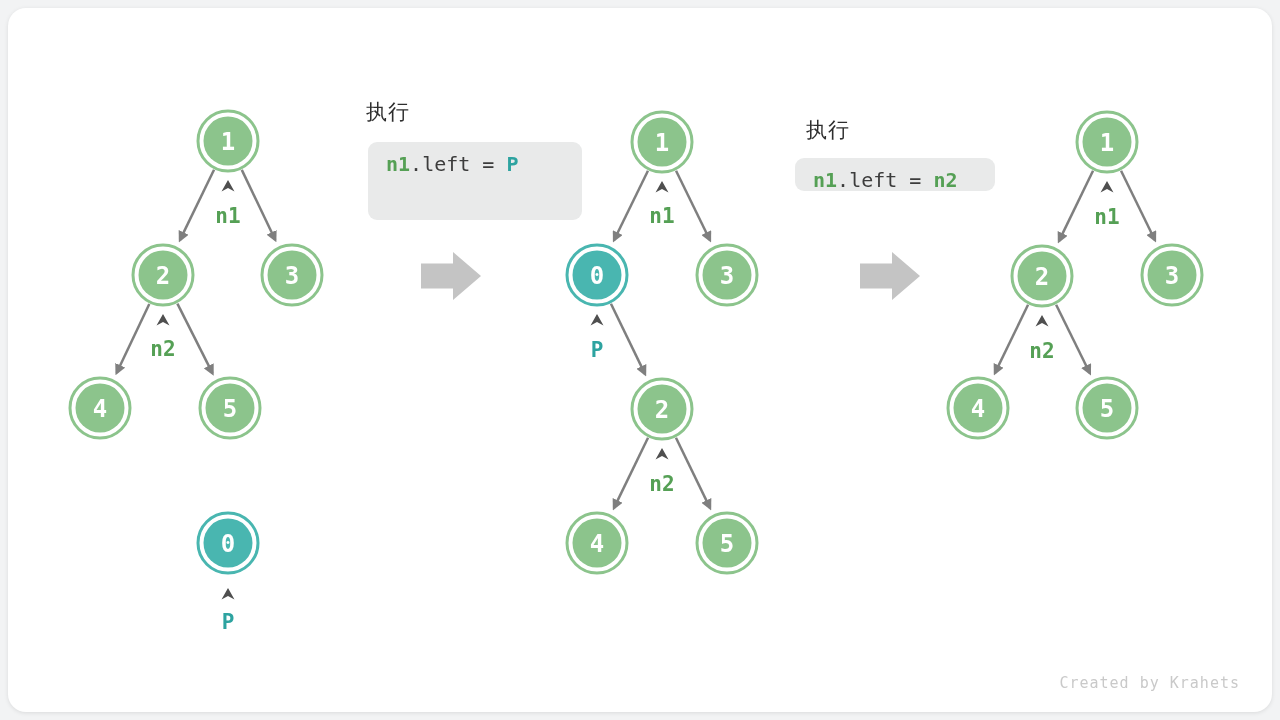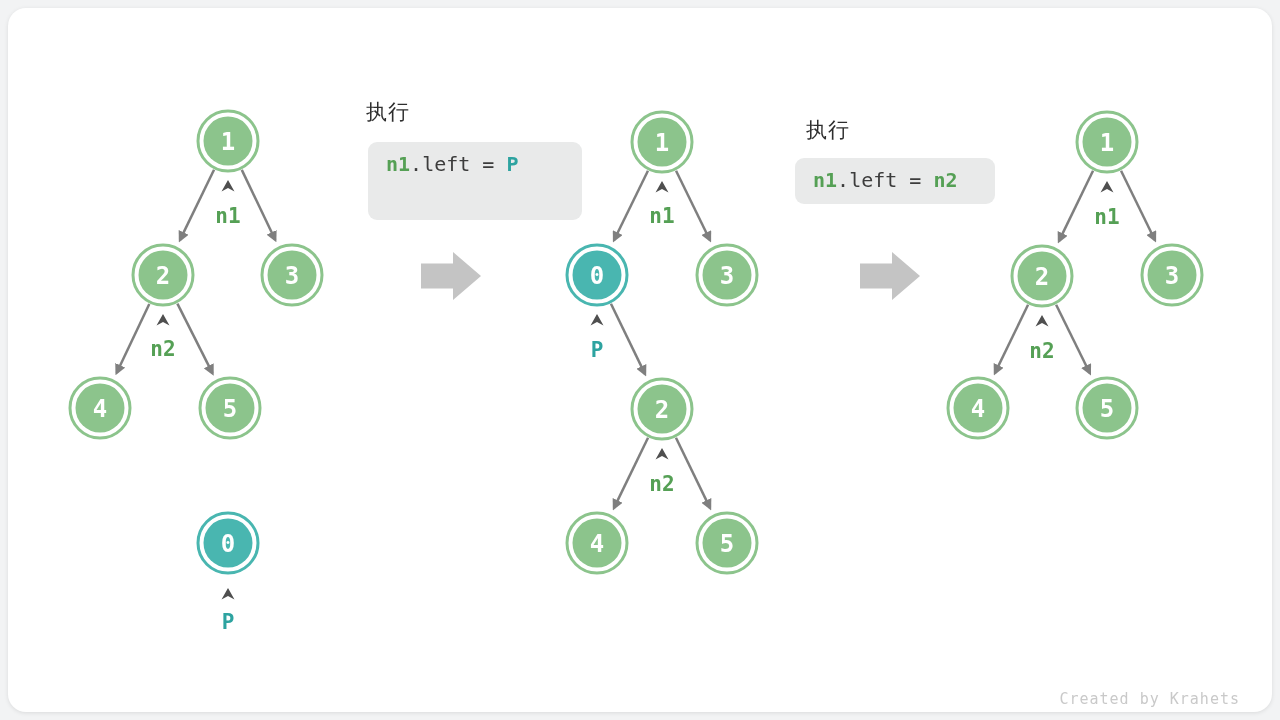--- a/index.html
+++ b/index.html
@@ -30,26 +30,26 @@
   }
   .exec-1{left:366px;top:98px;}
   .exec-2{left:806px;top:116px;}
   .code-box{
     position:absolute;background:var(--code-bg);border-radius:9px;
     font-family:"DejaVu Sans Mono","Liberation Mono",monospace;
     font-size:20px;line-height:33px;padding:6px 18px;box-sizing:border-box;
     white-space:pre;
   }
   .code-box-1{left:368px;top:142px;width:214px;height:78px;}
-  .code-box-2{left:795px;top:158px;width:200px;height:46px;}
+  .code-box-2{left:795px;top:158px;width:200px;height:33px;}
   .tok-plain{color:var(--code-plain);}
   .tok-green{color:var(--green);font-weight:bold;}
   .tok-teal{color:var(--teal);font-weight:bold;}
   .watermark{
-    position:absolute;right:40px;bottom:12px;
+    position:absolute;right:40px;bottom:28px;
     font-family:"DejaVu Sans Mono","Liberation Mono",monospace;
     font-size:15px;color:var(--watermark);letter-spacing:1px;
   }
 </style>
 </head>
 <body>
 
 <div class="card"></div>
 
 <svg id="diagram-svg" width="1280" height="720" viewBox="0 0 1280 720">

